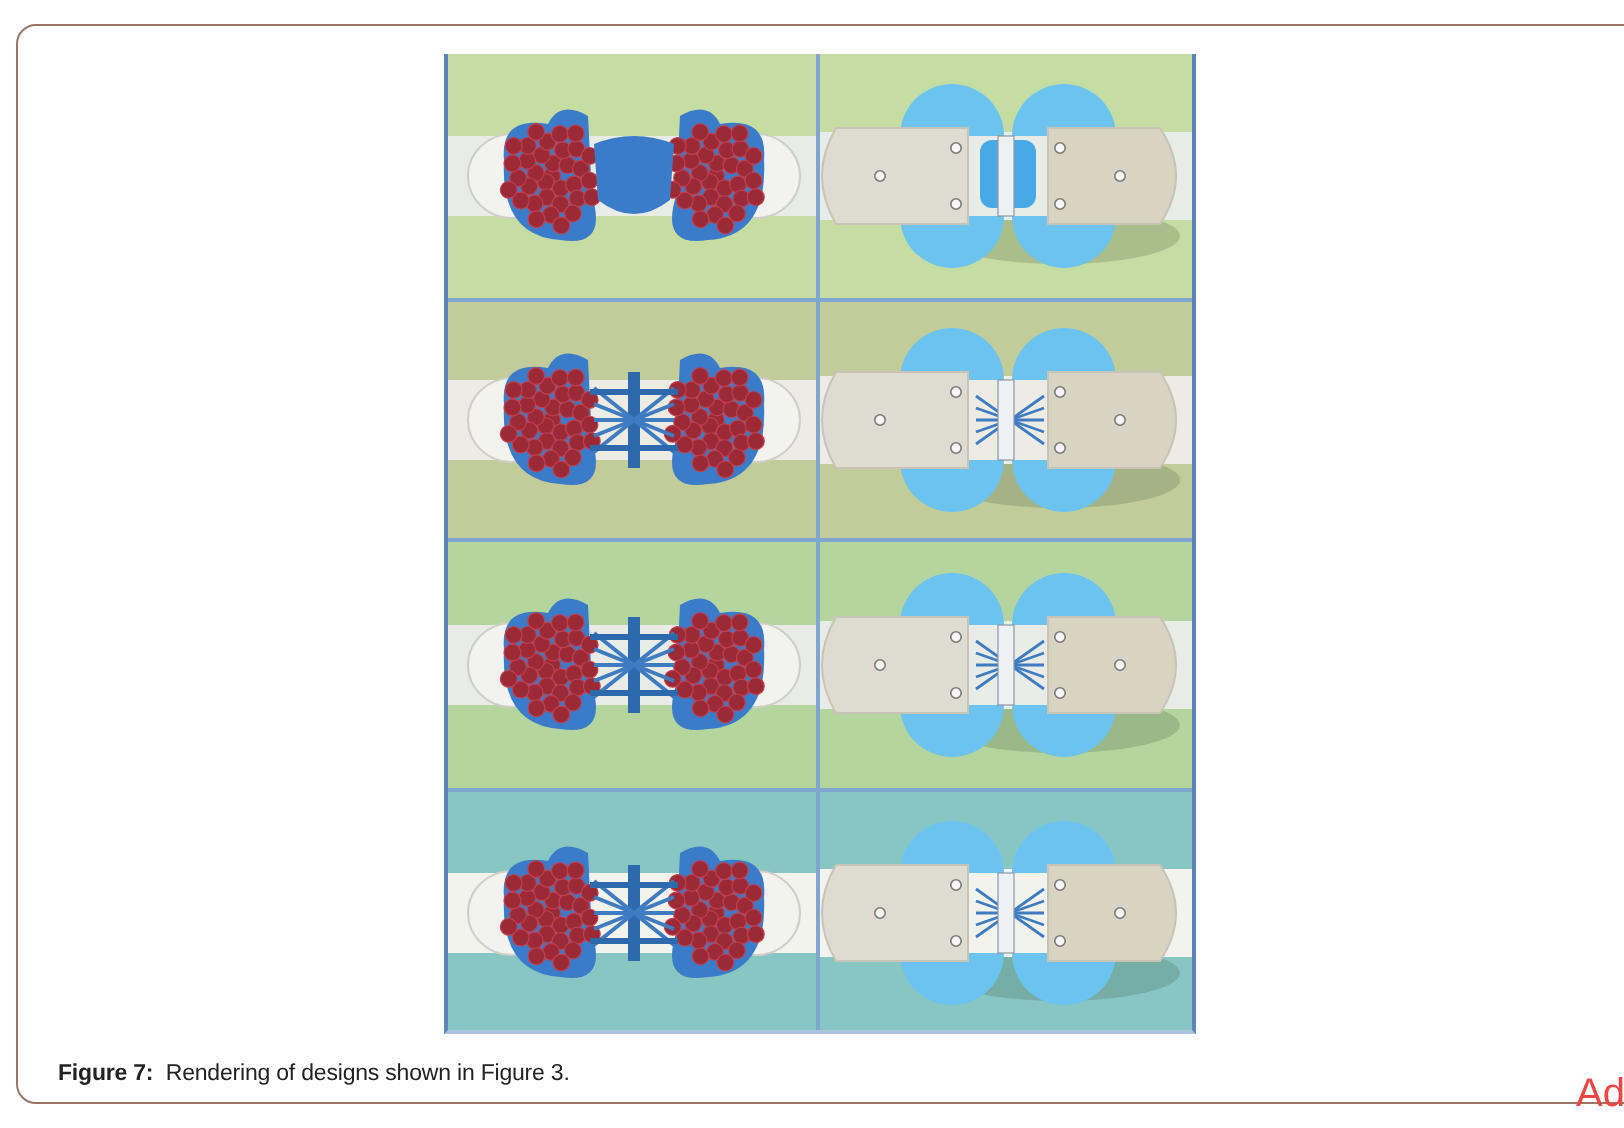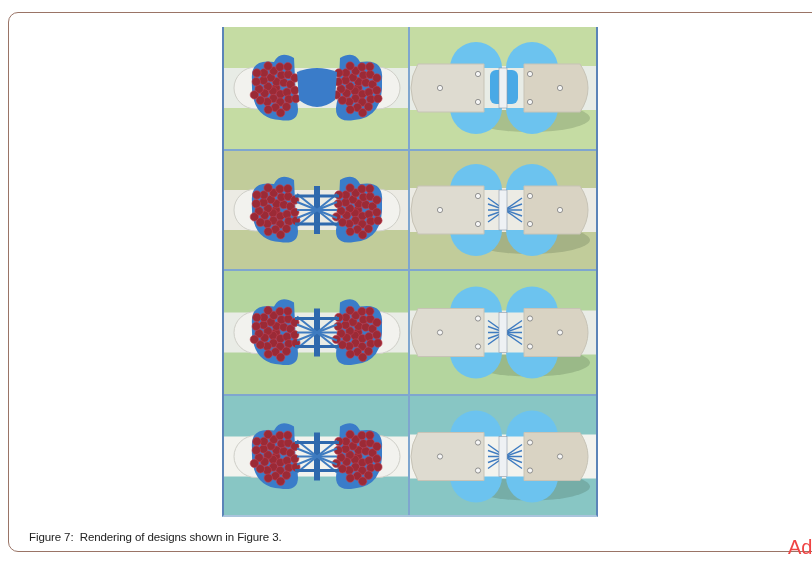--- a/index.html
+++ b/index.html
@@ -9,21 +9,21 @@
           border:1px solid #9a7466; border-radius:10px; box-sizing:border-box; background:#fff; }
   .figure { position:absolute; left:222px; top:27px; width:376px; height:490px;
             border-left:2px solid #5b84b8; border-right:2px solid #5b84b8;
             border-bottom:2px solid #a9c4dc; box-sizing:border-box; overflow:hidden; }
   .row { position:absolute; left:0; width:100%; display:flex; }
   .panel { position:relative; height:100%; box-sizing:border-box; overflow:hidden; }
   .panel.left { width:186px; border-right:2px solid #7fa6cf; }
   .panel.right { flex:1; }
   .row-sep { border-top:2px solid #7fa6cf; }
   .caption { position:absolute; left:29px; top:531px; font-size:11.5px; color:#222; letter-spacing:-0.1px; }
-  .caption b { font-weight:normal;margin-top:28px; }
+  .caption b { font-weight:bold;margin-top:28px; }
   .ad { position:absolute; left:788px; top:536px; font-size:20px; color:#ef4444; }
   svg { display:block; }
 </style>
 </head>
 <body>
 
 <div class="card"></div>
 
 <div class="figure">
   <div class="row" style="top:0;height:122px;">

